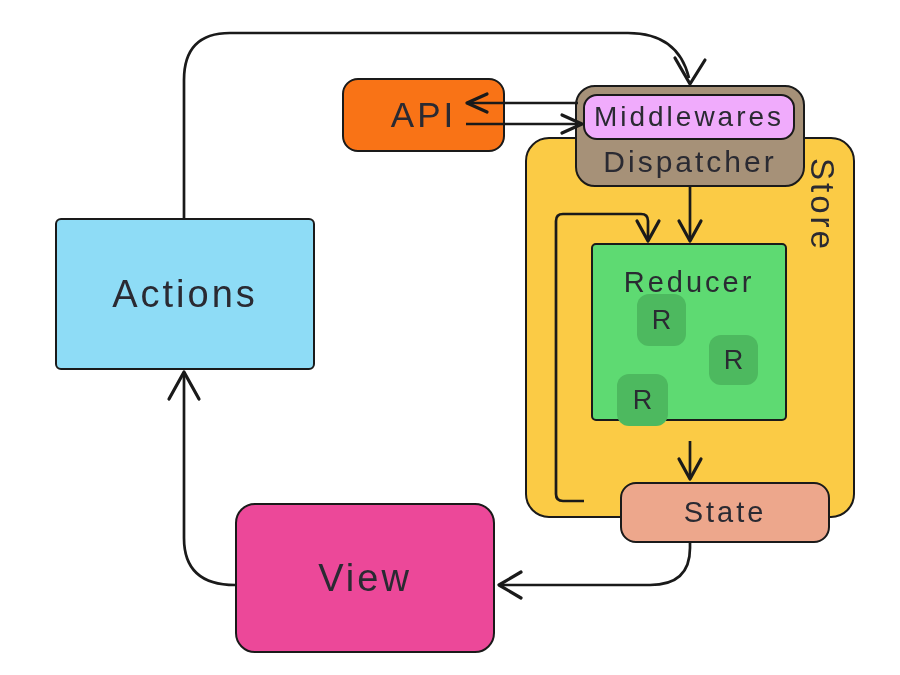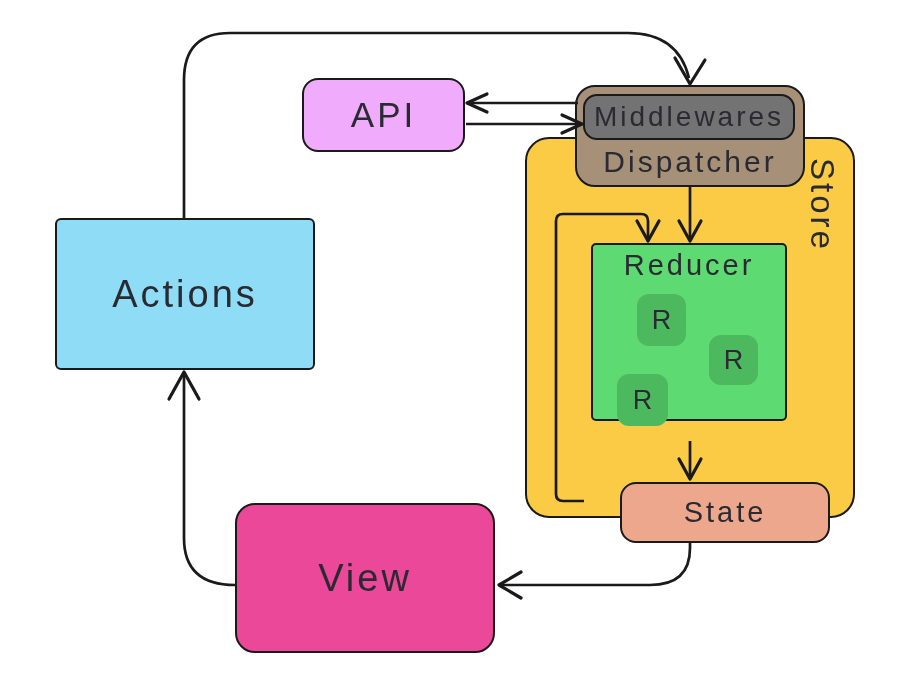--- a/index.html
+++ b/index.html
@@ -19,21 +19,21 @@
   
   .actions   {left:55px;  top:218px; width:260px; height:152px; border-radius:6px; font-size:38px; z-index:4;}
   .api       {left:302px; top:78px;  width:163px; height:74px;  border-radius:16px; font-size:35px; z-index:4;}
   .store     {left:525px; top:137px; width:330px; height:381px; border-radius:24px; z-index:1;}
   .store-lbl {position:absolute; left:822px; top:205px; transform:translate(-50%,-50%) rotate(90deg);
               font-size:33px; color:var(--text); z-index:2; font-weight:300;}
   .dispatcher{left:575px; top:85px;  width:230px; height:102px; border-radius:20px; z-index:5;
               flex-direction:column; justify-content:flex-end; padding-bottom:6px; font-size:30px;}
   .middlewares{left:583px; top:94px; width:212px; height:46px;  border-radius:14px; font-size:28px; z-index:6;}
   .reducer   {left:591px; top:243px; width:196px; height:178px; border-radius:5px; z-index:3;
-              align-items:flex-start; font-size:29px; padding-top:4px;}
+              align-items:flex-start; font-size:29px; padding-top:21px;}
   .rchip     {position:absolute;border:none;border-radius:12px;display:flex;align-items:center;justify-content:center;
               font-size:27px;color:var(--text);z-index:4;font-weight:300;}
   .r1{left:637px; top:294px; width:49px; height:52px;}
   .r2{left:709px; top:335px; width:49px; height:50px;}
   .r3{left:617px; top:374px; width:51px; height:52px;}
   .state     {left:583px; top:482px; width:210px; height:61px;  border-radius:16px; font-size:29px; z-index:5;}
   .view      {left:235px; top:503px; width:260px; height:150px; border-radius:20px; font-size:38px; z-index:4;}
   svg.arrows {position:absolute;left:0;top:0;z-index:10;pointer-events:none;}
   svg.arrows path{fill:none;stroke:var(--line);stroke-width:2.7;}
   svg.arrows path.head{stroke-width:3.2;stroke-linecap:round;stroke-linejoin:round;}
@@ -42,25 +42,25 @@
 <body style="background: rgb(255, 255, 255);">
 
 <div class="stage">
 
   <div class="node store" style="background: rgb(251, 203, 69);"></div>
   <div class="store-lbl lbl">Store</div>
 
   <div class="node dispatcher" style="background: rgb(166, 145, 120);">
     <span class="lbl">Dispatcher</span>
   </div>
-  <div class="node middlewares" style="background: #737373;">
+  <div class="node middlewares" style="background: #f0abfc;">
     <span class="lbl">Middlewares</span>
   </div>
 
-  <div class="node api" style="background: #f0abfc;">
+  <div class="node api" style="background: #f97316; margin-left: 40px;">
     <span class="lbl">API</span>
   </div>
 
   <div class="node actions" style="background: rgb(142, 220, 246);">
     <span class="lbl">Actions</span>
   </div>
 
   <div class="node reducer" style="background: rgb(94, 218, 114);">
     <span class="lbl">Reducer</span>
   </div>

